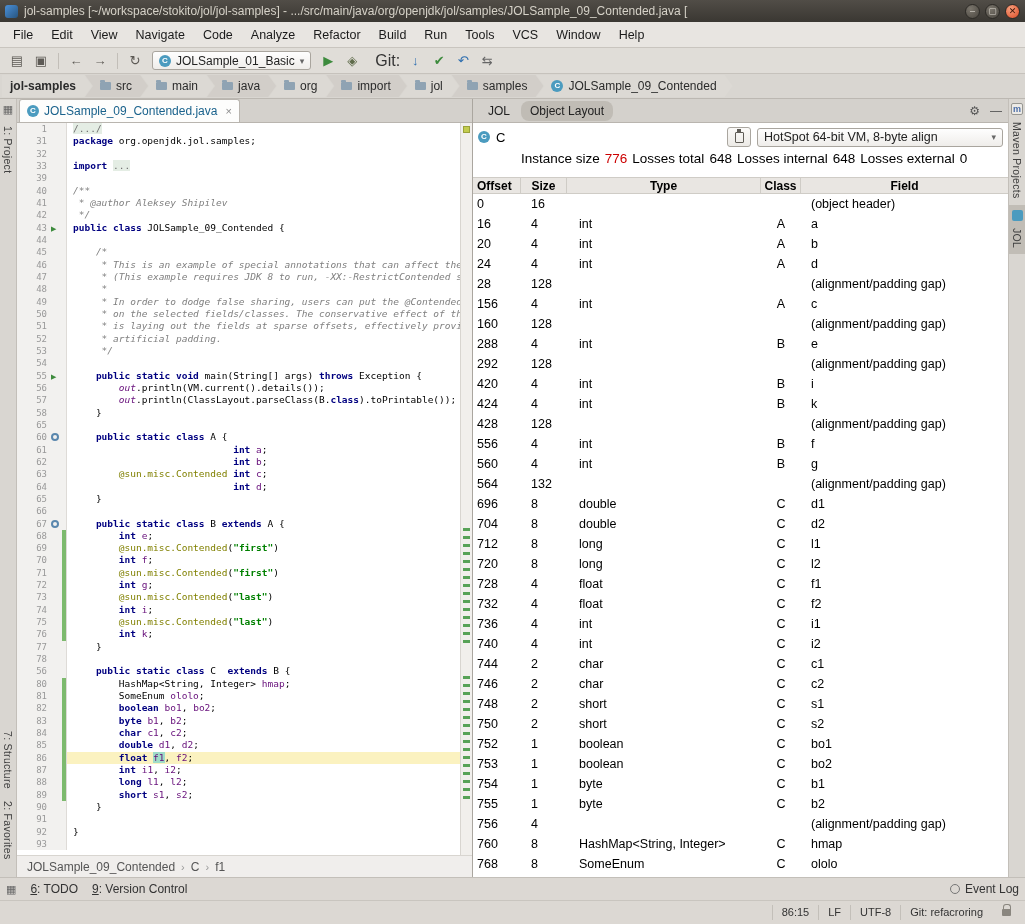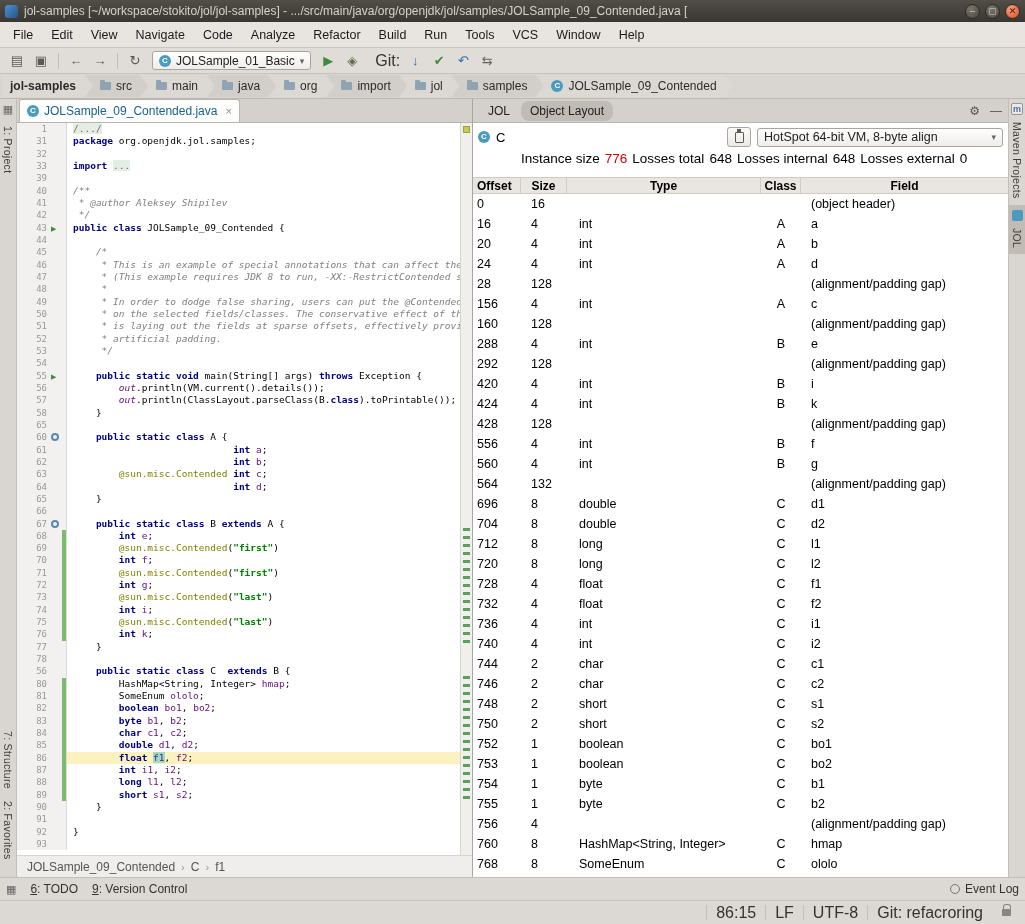--- a/index.html
+++ b/index.html
@@ -106,21 +106,21 @@
   .td-type{padding-left:12px;overflow:hidden;white-space:nowrap;}
   .td-class{text-align:center;}
   .td-field{padding-left:10px;overflow:hidden;white-space:nowrap;}
 
   
   .bottombar{flex:0 0 23px;background:#dcd8d3;border-top:1px solid #c3bfb9;display:flex;align-items:center;padding:0 6px;font-size:12px;color:#333;gap:14px;}
   .grid-ic{font-size:11px;color:#666;}
   .mn{text-decoration:underline;}
   .eventlog{margin-left:auto;display:flex;align-items:center;gap:5px;}
   .evt-ic{width:10px;height:10px;border:1.5px solid #777;border-radius:50%;}
-  .statusbar{flex:0 0 24px;background:#dcd8d3;border-top:1px solid #c9c5bf;display:flex;align-items:center;font-size:16px;color:#333;padding:0 8px;}
+  .statusbar{flex:0 0 24px;background:#dcd8d3;border-top:1px solid #c9c5bf;display:flex;align-items:center;font-size:11px;color:#333;padding:0 8px;}
   .sb-right{margin-left:auto;display:flex;align-items:center;height:100%;}
   .sb-item{padding:0 9px;border-left:1px solid #c3bfb9;height:15px;line-height:15px;white-space:nowrap;}
   .lock{width:9px;height:7px;background:#8a867f;border-radius:1px;position:relative;margin:0 6px 0 10px;}
   .lock::before{content:"";position:absolute;top:-5px;left:1px;width:6px;height:5px;border:1.5px solid #8a867f;border-bottom:none;border-radius:3px 3px 0 0;}
 </style>
 </head>
 <body>
 
 <div class="window">
 

